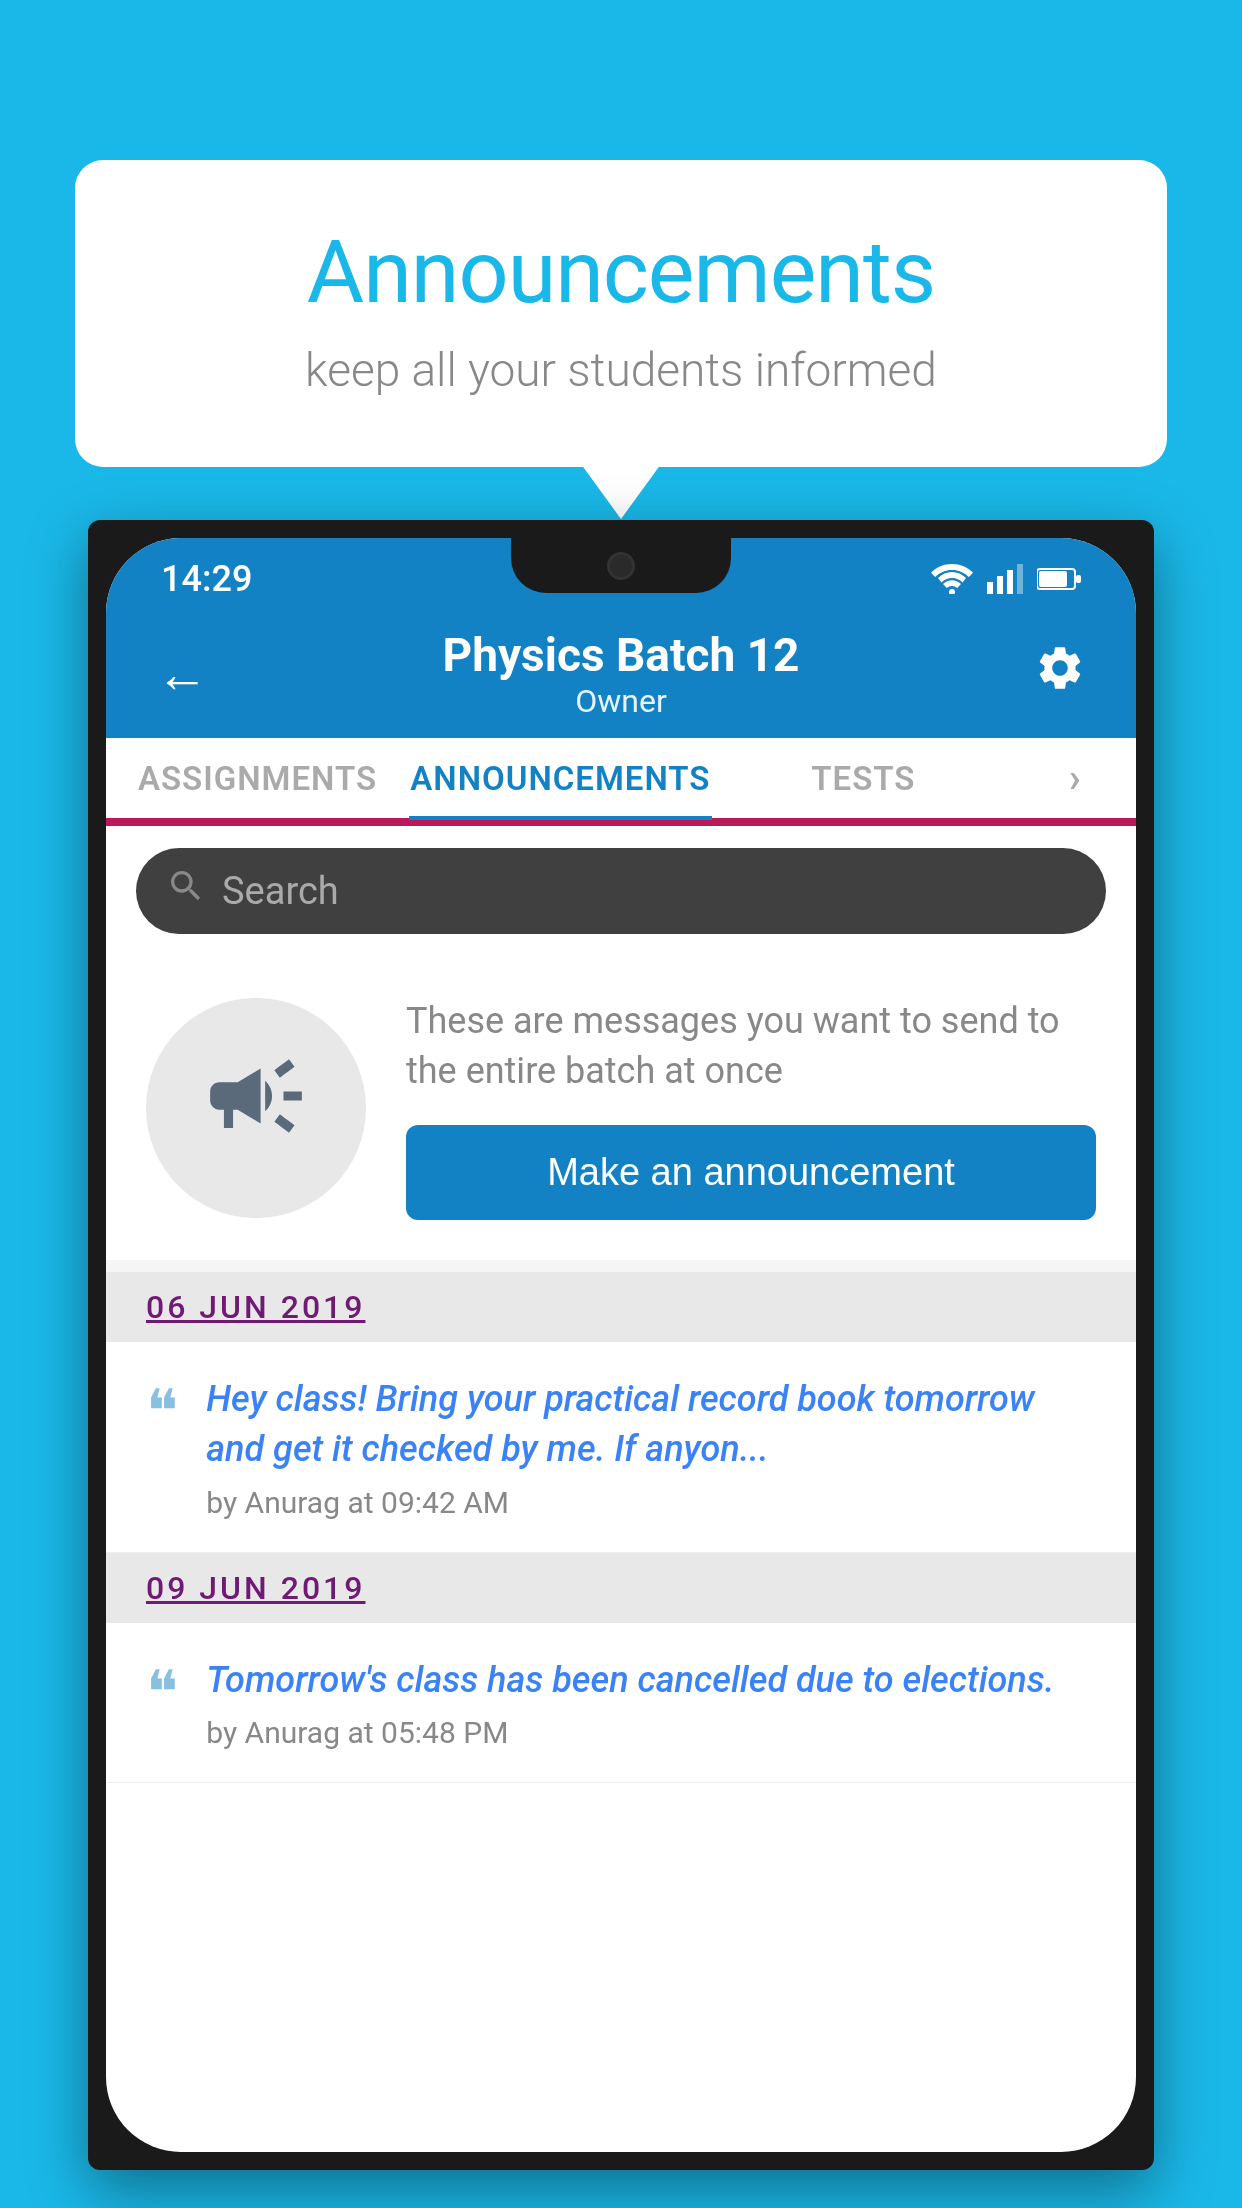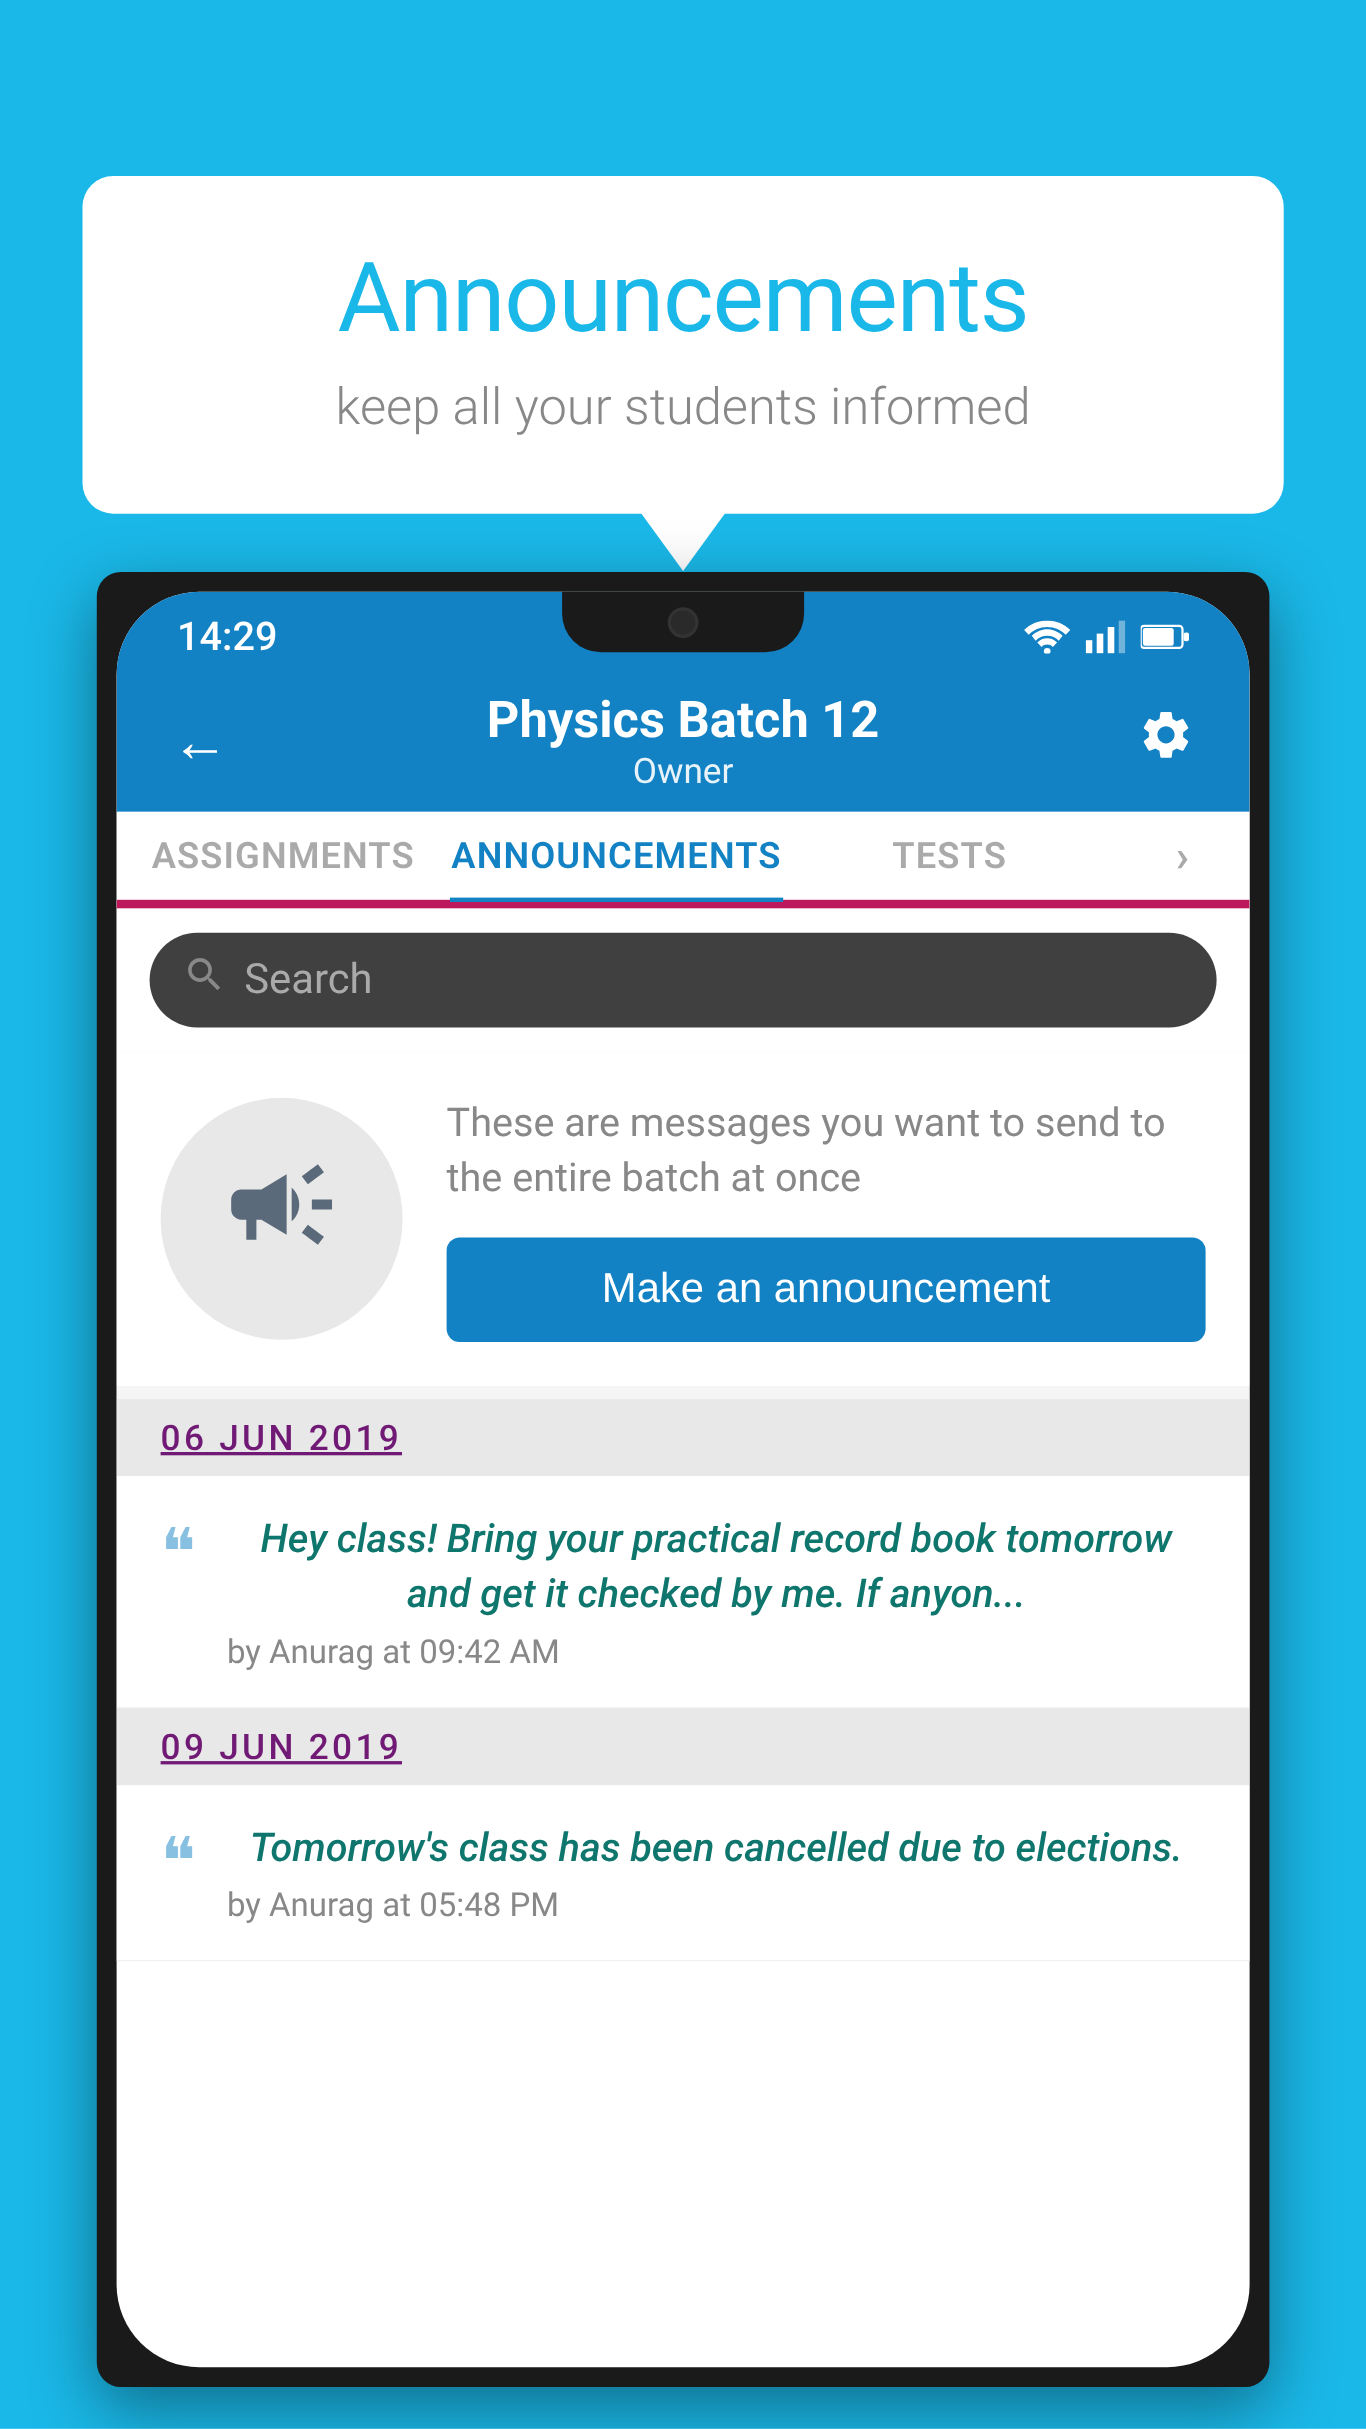--- a/index.html
+++ b/index.html
@@ -64,21 +64,21 @@
     .phone-container {
       position: absolute;
       top: 520px;
       left: 88px;
       right: 88px;
       bottom: 0;
     }
 
     .phone-outer {
       background: #1a1a1a;
-      border-radius: 22px;
+      border-radius: 12px;
       padding: 18px;
       width: 100%;
       height: 1650px;
       position: relative;
       box-shadow: 0 20px 60px rgba(0,0,0,0.4);
     }
 
     
     .phone-notch {
       position: absolute;
@@ -329,27 +329,26 @@
       line-height: 1;
       margin-top: 8px;
       flex-shrink: 0;
     }
 
     .announcement-text {
       flex: 1;
     }
 
     .announcement-body {
-      color: #0f766e;
+      color: #3b82f6;
       font-size: 36px;
       font-style: italic;
       font-weight: 500;
       line-height: 1.4;
       margin-bottom: 10px;
-      text-align: center;
     }
 
     .announcement-meta {
       color: #888;
       font-size: 30px;
     }
   </style>
 </head>
 <body>
 

